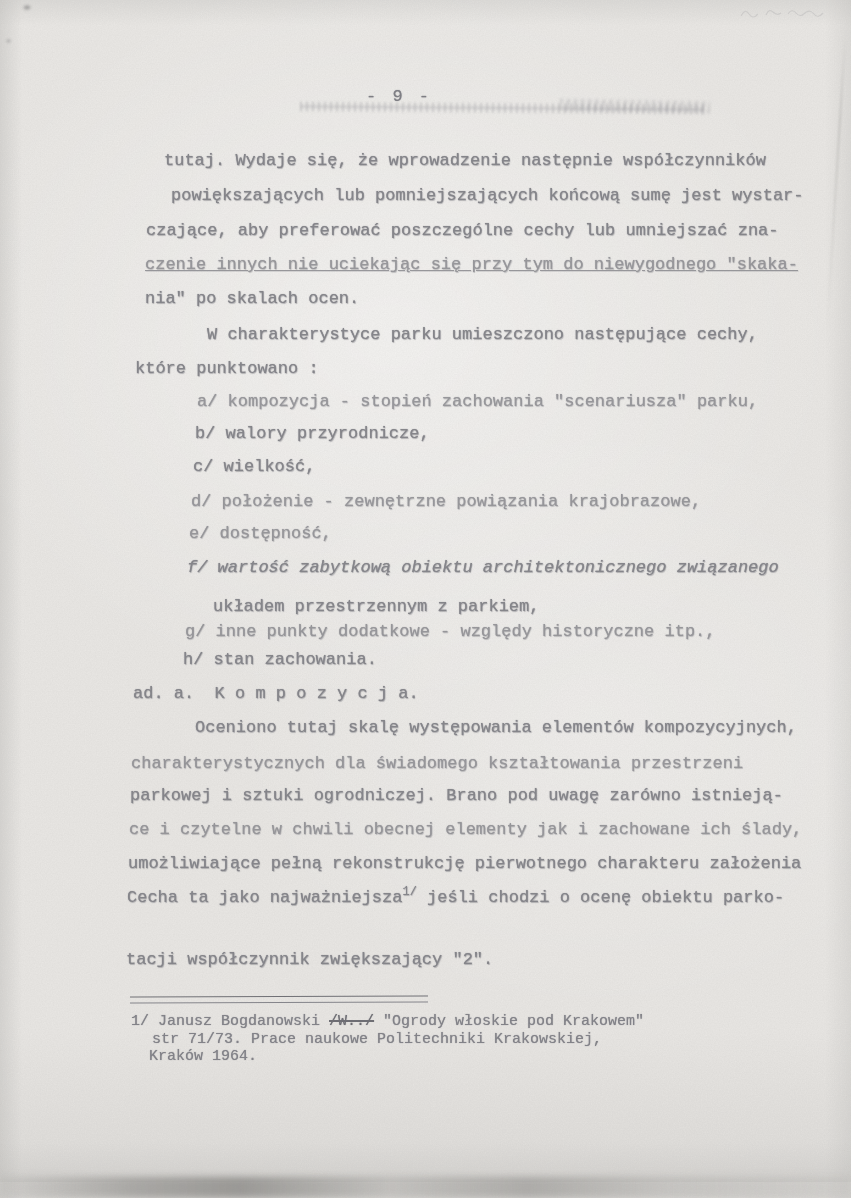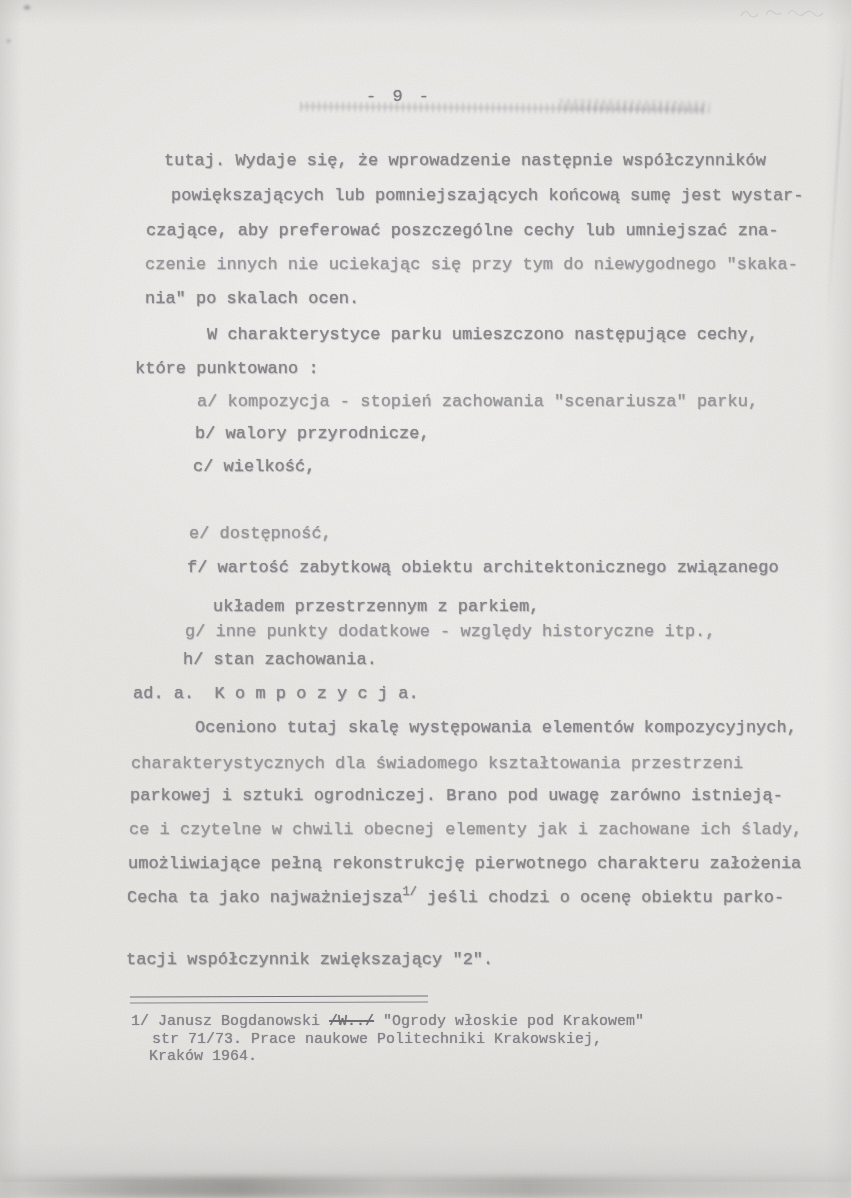--- a/index.html
+++ b/index.html
@@ -96,29 +96,30 @@
 
   <svg class="annot" width="96" height="22">
     <path d="M3 14 q4 -8 8 -2 t9 0 M28 13 q3 -7 7 -3 t8 1 M50 12 q4 -6 8 -1 t9 0 q5 -4 9 1 t9 -1" fill="none" stroke="rgba(150,150,153,.55)" stroke-width="1.2"></path>
   </svg>
 
   <div class="pagenum">- 9 -</div>
 
   <div class="ln" style="top:150px;left:148px;margin-left:16px;">tutaj. Wydaje się, że wprowadzenie następnie współczynników</div>
   <div class="ln" style="top:185px;left:154px;margin-left:17px;">powiększających lub pomniejszających końcową sumę jest wystar-</div>
   <div class="ln" style="top:220px;left:146px;text-align:center;">czające, aby preferować poszczególne cechy lub umniejszać zna-</div>
-  <div class="ln lt" style="top:254px;left:145px;">czenie innych nie uciekając się przy tym do niewygodnego "skaka-</div>
+  <div class="ln lt" style="top:254px;left:145px;text-decoration:underline;">czenie innych nie uciekając się przy tym do niewygodnego "skaka-</div>
   <div class="ln" style="top:288px;left:145px;">nia" po skalach ocen.</div>
   <div class="ln" style="top:324px;left:207px;">W charakterystyce parku umieszczono następujące cechy,</div>
   <div class="ln" style="top:358px;left:135px;">które punktowano :</div>
   <div class="ln lt" style="top:391px;left:197px;">a/ kompozycja - stopień zachowania "scenariusza" parku,</div>
   <div class="ln" style="top:423px;left:195px;">b/ walory przyrodnicze,</div>
   <div class="ln" style="top:456px;left:193px;">c/ wielkość,</div>
+  <div class="ln lt" style="top:491px;left:191px;">d/ położenie - zewnętrzne powiązania krajobrazowe,</div>
   <div class="ln lt" style="top:523px;left:189px;">e/ dostępność,</div>
-  <div class="ln" style="top:557px;left:187px;">f/ wartość zabytkową obiektu architektonicznego związanego</div>
+  <div class="ln" style="top:557px;left:187px;font-style:italic;">f/ wartość zabytkową obiektu architektonicznego związanego</div>
   <div class="ln" style="top:596px;left:213px;text-align:right;">układem przestrzennym z parkiem,</div>
   <div class="ln lt" style="top:621px;left:185px;">g/ inne punkty dodatkowe - względy historyczne itp.,</div>
   <div class="ln" style="top:649px;left:183px;">h/ stan zachowania.</div>
   <div class="ln" style="top:683px;left:133px;">ad. a.  K o m p o z y c j a.</div>
   <div class="ln" style="top:717px;left:195px;">Oceniono tutaj skalę występowania elementów kompozycyjnych,</div>
   <div class="ln" style="top:785px;left:130px;">parkowej i sztuki ogrodniczej. Brano pod uwagę zarówno istnieją-</div>
   <div class="ln lt" style="top:753px;left:131px;">charakterystycznych dla świadomego kształtowania przestrzeni</div>
   <div class="ln lt" style="top:819px;left:129px;">ce i czytelne w chwili obecnej elementy jak i zachowane ich ślady,</div>
   <div class="ln" style="top:853px;left:128px;">umożliwiające pełną rekonstrukcję pierwotnego charakteru założenia</div>
 

